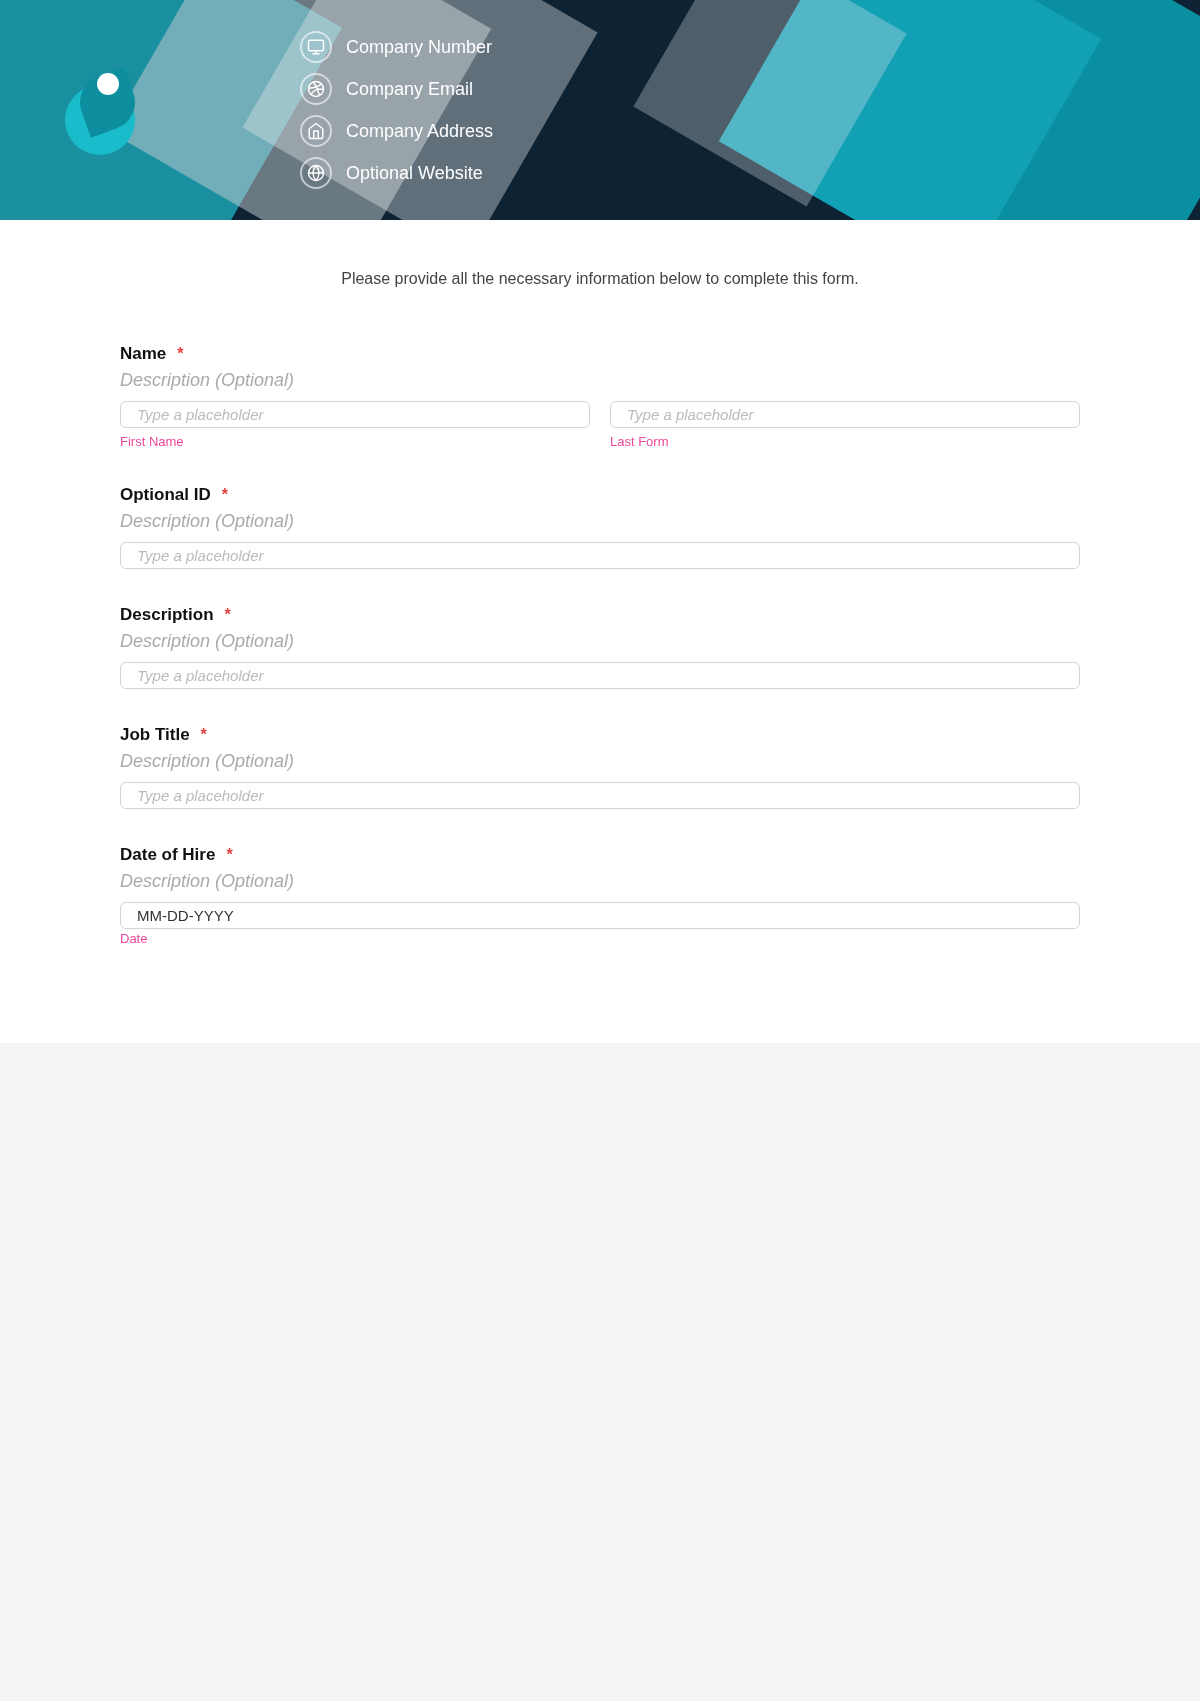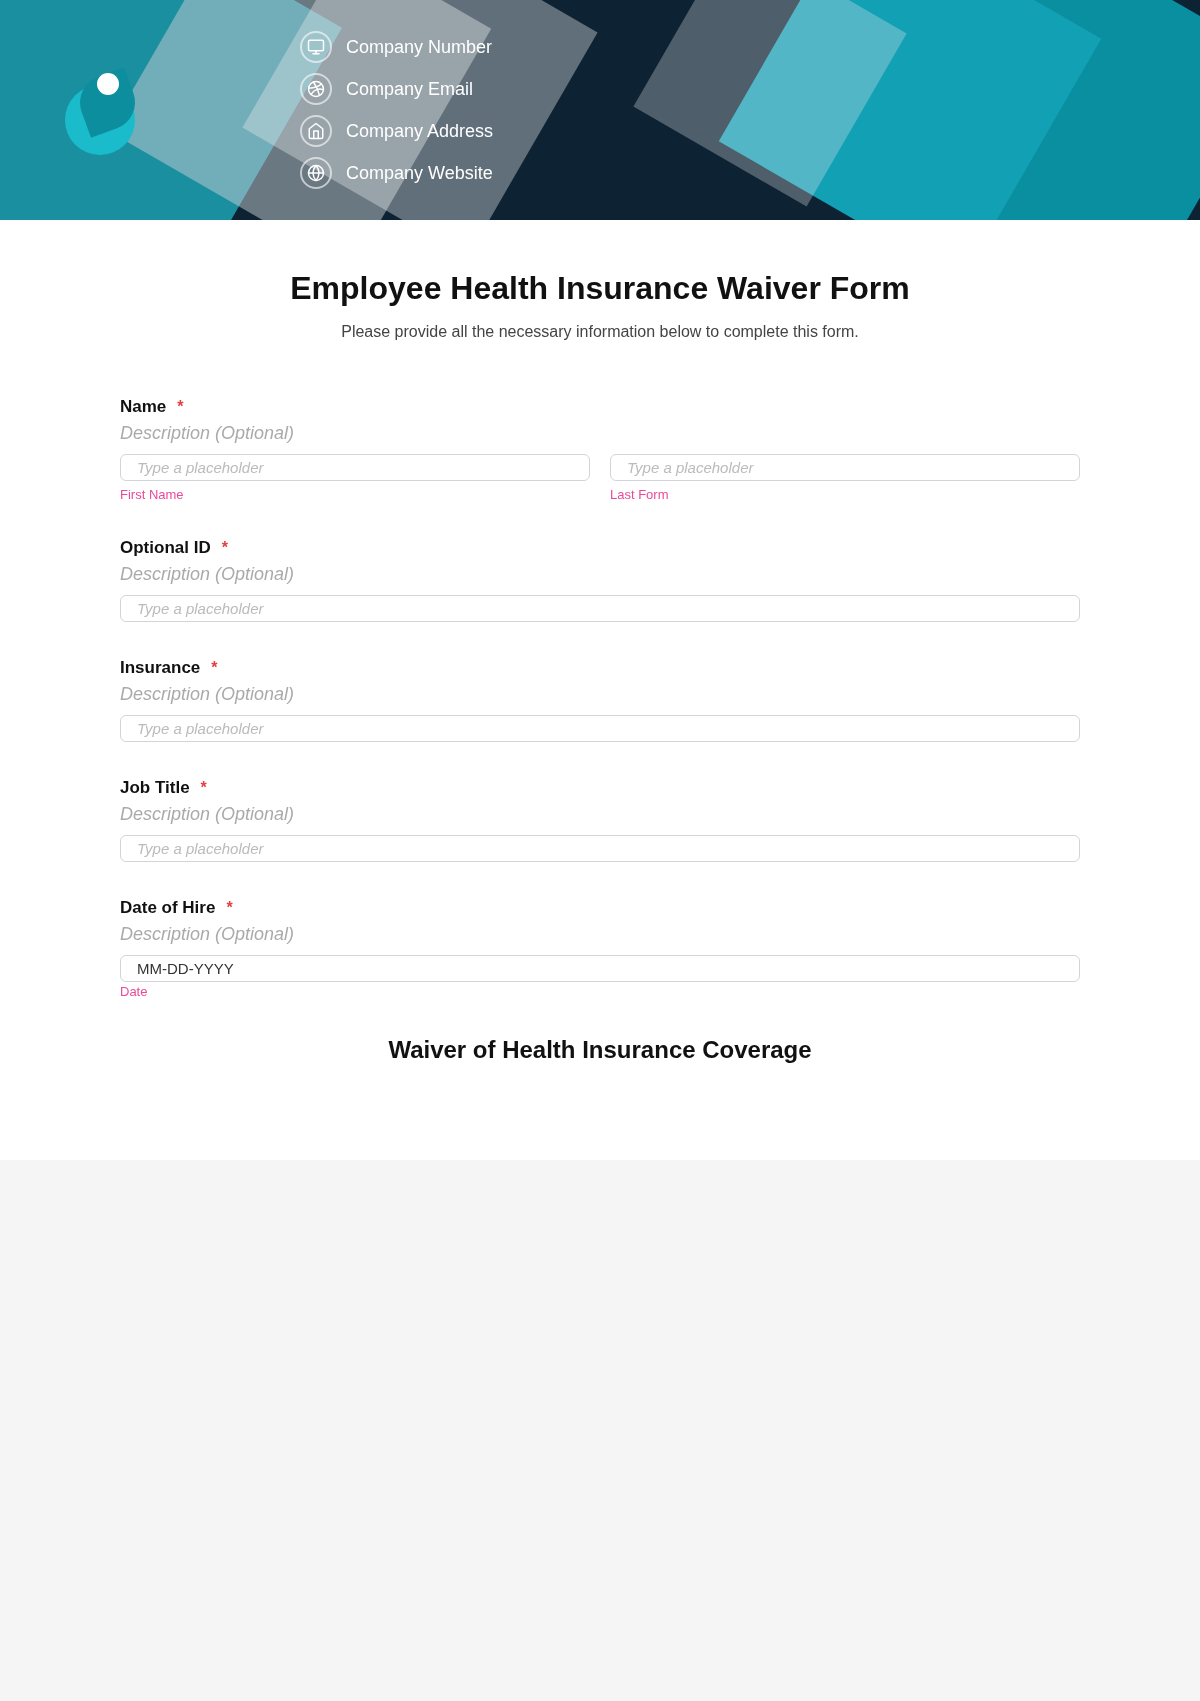--- a/index.html
+++ b/index.html
@@ -318,28 +318,27 @@
       <span>Company Address</span>
     </div>
     <div class="company-info-item">
       <div class="company-info-icon">
         <svg width="18" height="18" viewBox="0 0 24 24" fill="none" stroke="white" stroke-width="2" stroke-linecap="round" stroke-linejoin="round">
           <circle cx="12" cy="12" r="10"></circle>
           <line x1="2" y1="12" x2="22" y2="12"></line>
           <path d="M12 2a15.3 15.3 0 0 1 4 10 15.3 15.3 0 0 1-4 10 15.3 15.3 0 0 1-4-10 15.3 15.3 0 0 1 4-10z"></path>
         </svg>
       </div>
-      <span>Company Website</span>
+      <span>Optional Website</span>
     </div>
   </div>
 </header>
 
 <main class="main-content">
 
-  <h1 class="form-title">Employee Health Insurance Waiver Form</h1>
   <p class="form-subtitle">Please provide all the necessary information below to complete this form.</p>
 
   <div class="form-section">
     <div class="field-label">
       <span>Name</span>
       <span class="required-star">*</span>
     </div>
     <div class="field-description">Description (Optional)</div>
     <div class="name-row">
       <div class="name-col">
@@ -357,21 +356,21 @@
     <div class="field-label">
       <span>Optional ID</span>
       <span class="required-star">*</span>
     </div>
     <div class="field-description">Description (Optional)</div>
     <input class="input-field" type="text" placeholder="Type a placeholder" style="">
   </div>
 
   <div class="form-section">
     <div class="field-label">
-      <span>Insurance</span>
+      <span>Description</span>
       <span class="required-star">*</span>
     </div>
     <div class="field-description">Description (Optional)</div>
     <input class="input-field" type="text" placeholder="Type a placeholder" style="">
   </div>
 
   <div class="form-section">
     <div class="field-label">
       <span>Job Title</span>
       <span class="required-star">*</span>
@@ -383,17 +382,14 @@
   <div class="form-section">
     <div class="field-label">
       <span>Date of Hire</span>
       <span class="required-star">*</span>
     </div>
     <div class="field-description">Description (Optional)</div>
     <input class="input-field date-input" type="text" value="MM-DD-YYYY" placeholder="MM-DD-YYYY" style="">
     <span class="field-sublabel">Date</span>
   </div>
 
-  <div class="form-section">
-    <h2 class="section-title">Waiver of Health Insurance Coverage</h2>
-  </div>
 
 </main>
 
 </body></html>

